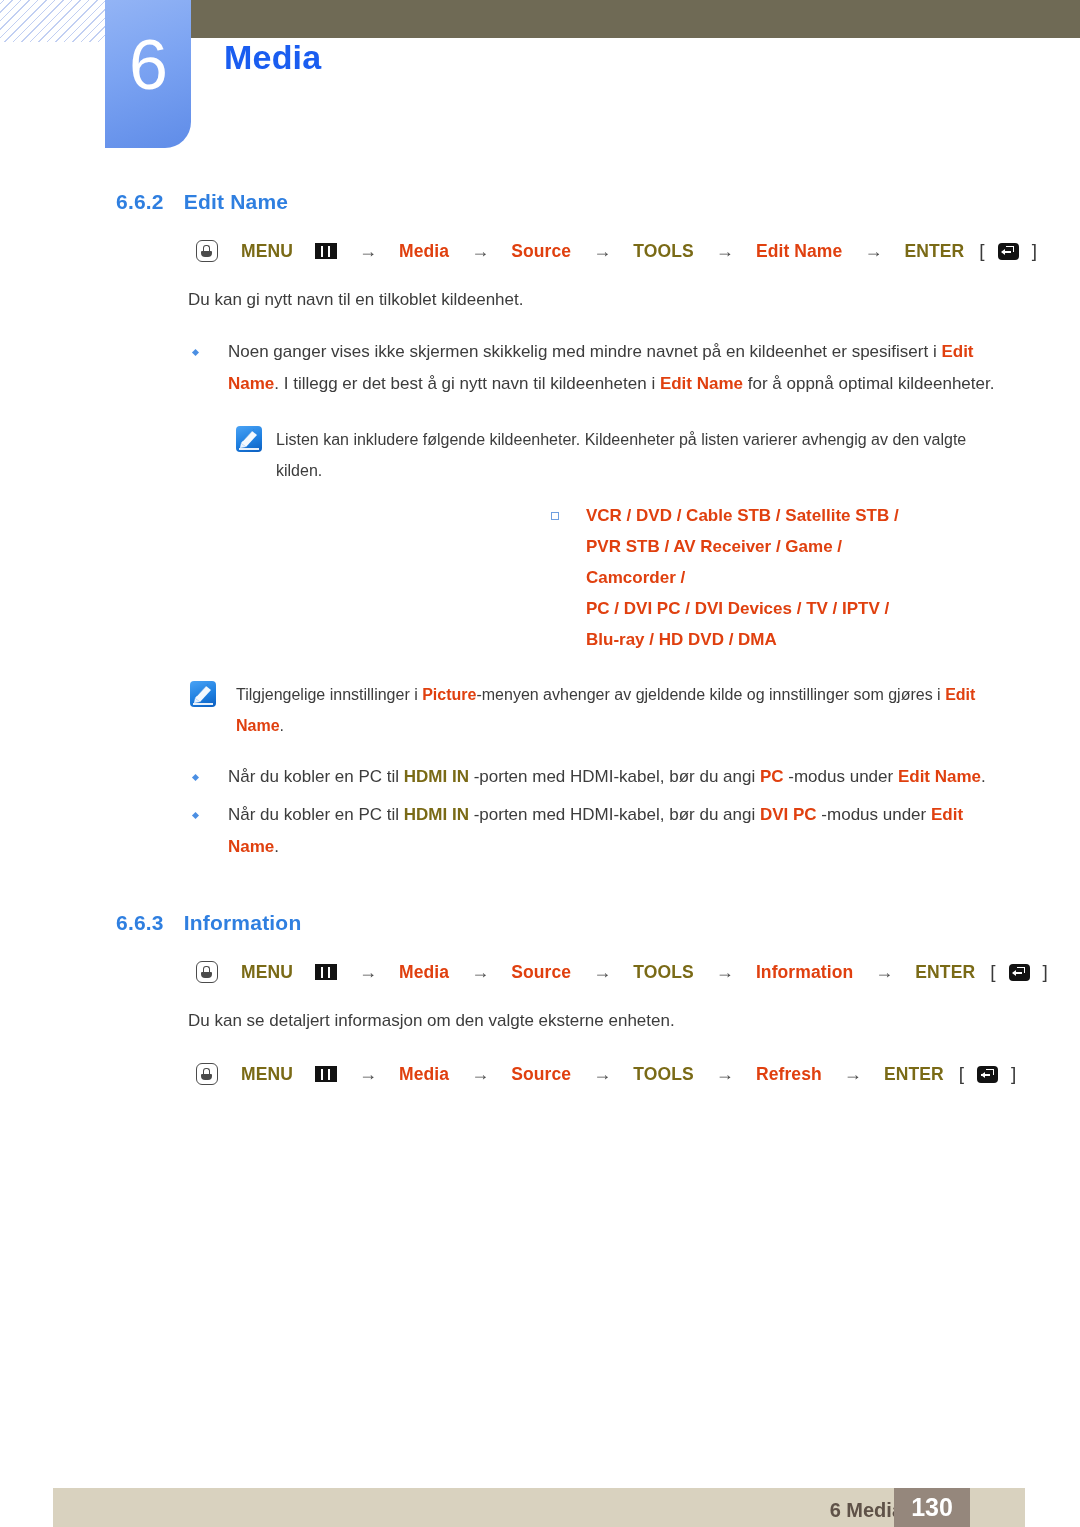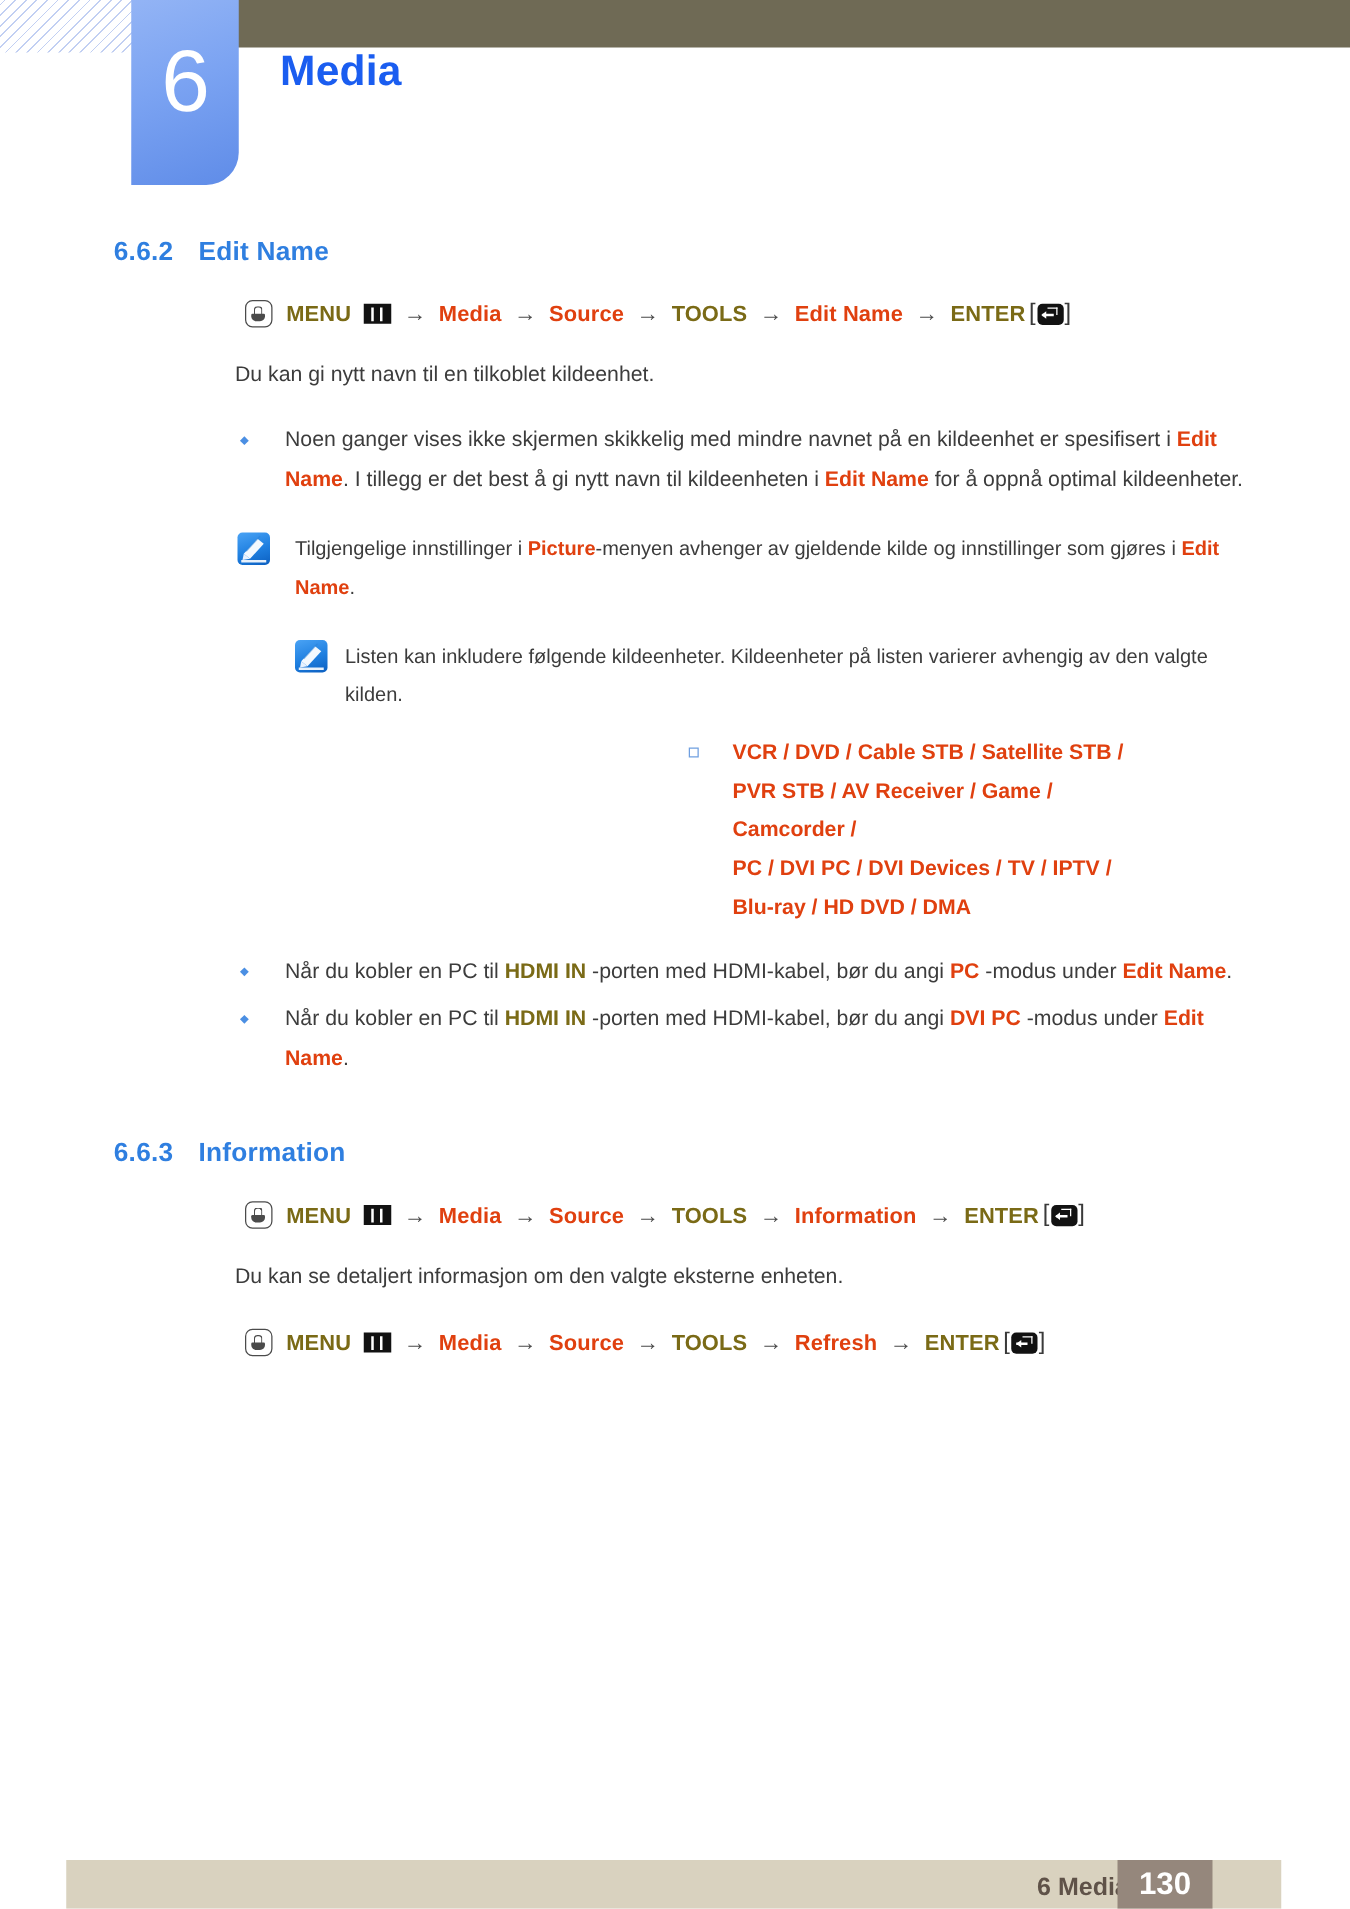--- a/index.html
+++ b/index.html
@@ -57,39 +57,39 @@
 
   
   .page {
     position: absolute;
     left: 0; top: 190px;
     width: 1080px;
   }
 
   h2.sec {
     margin: 0;
-    padding: 0 0 0 91px;
+    padding: 0 0 0 116px;
     font-size: 21px;
     color: #2f7fe0;
     font-weight: bold;
     letter-spacing: .2px;
   }
   h2.sec .num { color: #2f7fe0; margin-right: 20px; }
 
   .menupath {
     padding-left: 196px;
     margin-top: 26px;
     font-size: 17.5px;
     font-weight: bold;
     color: #7a6a16;
     letter-spacing: .1px;
     display: flex;
     align-items: center;
     flex-wrap: wrap;
-    gap: 0px;
+    gap: 12px;
   }
   .menupath .seg { margin: 0 3px; }
   .menupath .red { color: #e0400f; }
   .menupath .olive { color: #7a6a16; }
   .menupath .arrow { color: #4a4a4a; margin: 0 7px; font-weight: normal; font-size: 18px;}
 
   .icon-hand {
     display: inline-block;
     width: 20px; height: 20px;
     border: 1.6px solid #4b4b4b;
@@ -318,51 +318,51 @@
         <i></i>
       </span>
       <span class="bracket">]</span>
   </div>
 
   <p class="body">Du kan gi nytt navn til en tilkoblet kildeenhet.</p>
 
   <ul class="bullets">
     <li><span>Noen ganger vises ikke skjermen skikkelig med mindre navnet på en kildeenhet er spesifisert i </span><span class="r">Edit Name</span><span>. I tillegg er det best å gi nytt navn til kildeenheten i </span><span class="r">Edit Name</span><span> for å oppnå optimal kildeenheter.</span></li>
   </ul>
-
-  <div class="note level0">
-    <span class="note-icon">
-      <svg width="26" height="26" viewBox="0 0 26 26">
-        <path d="M5 17 L16 5 L21 9 L10 21 Z" fill="#ffffff" opacity="0.95"></path>
-        <path d="M5 17 L10 21 L4 22 Z" fill="#e8f2ff"></path>
-        <path d="M3 23 H23" stroke="#ffffff" stroke-width="2" opacity="0.9"></path>
-        <path d="M7 15 L18 3" stroke="#2a7fd4" stroke-width="1" opacity="0.5"></path>
-      </svg>
-    </span>
-    <span>Tilgjengelige innstillinger i </span><span class="r">Picture</span><span>-menyen avhenger av gjeldende kilde og innstillinger som gjøres i </span><span class="r">Edit Name</span><span>.</span>
-  </div>
 
   <div class="note level1">
     <span class="note-icon">
       <svg width="26" height="26" viewBox="0 0 26 26">
         <path d="M5 17 L16 5 L21 9 L10 21 Z" fill="#ffffff" opacity="0.95"></path>
         <path d="M5 17 L10 21 L4 22 Z" fill="#e8f2ff"></path>
         <path d="M3 23 H23" stroke="#ffffff" stroke-width="2" opacity="0.9"></path>
         <path d="M7 15 L18 3" stroke="#2a7fd4" stroke-width="1" opacity="0.5"></path>
       </svg>
     </span>
     <span>Listen kan inkludere følgende kildeenheter. Kildeenheter på listen varierer avhengig av den valgte kilden.</span>
     <ul class="sublist">
       <li>
         <span>VCR / DVD / Cable STB / Satellite STB / PVR STB / AV Receiver / Game / Camcorder /</span><br>
         <span>PC / DVI PC / DVI Devices / TV / IPTV / Blu-ray / HD DVD / DMA</span>
       </li>
     </ul>
   </div>
 
+  <div class="note level0">
+    <span class="note-icon">
+      <svg width="26" height="26" viewBox="0 0 26 26">
+        <path d="M5 17 L16 5 L21 9 L10 21 Z" fill="#ffffff" opacity="0.95"></path>
+        <path d="M5 17 L10 21 L4 22 Z" fill="#e8f2ff"></path>
+        <path d="M3 23 H23" stroke="#ffffff" stroke-width="2" opacity="0.9"></path>
+        <path d="M7 15 L18 3" stroke="#2a7fd4" stroke-width="1" opacity="0.5"></path>
+      </svg>
+    </span>
+    <span>Tilgjengelige innstillinger i </span><span class="r">Picture</span><span>-menyen avhenger av gjeldende kilde og innstillinger som gjøres i </span><span class="r">Edit Name</span><span>.</span>
+  </div>
+
   <ul class="bullets">
     <li><span>Når du kobler en PC til </span><span class="o">HDMI IN</span><span> -porten med HDMI-kabel, bør du angi </span><span class="r">PC</span><span> -modus under </span><span class="r">Edit Name</span><span>.</span></li>
     <li><span>Når du kobler en PC til </span><span class="o">HDMI IN</span><span> -porten med HDMI-kabel, bør du angi </span><span class="r">DVI PC</span><span> -modus under </span><span class="r">Edit Name</span><span>.</span></li>
   </ul>
 
   <h2 class="sec" style="margin-top:48px">
     <span class="num">6.6.3</span><span>Information</span>
   </h2>
 
   <div class="menupath">

